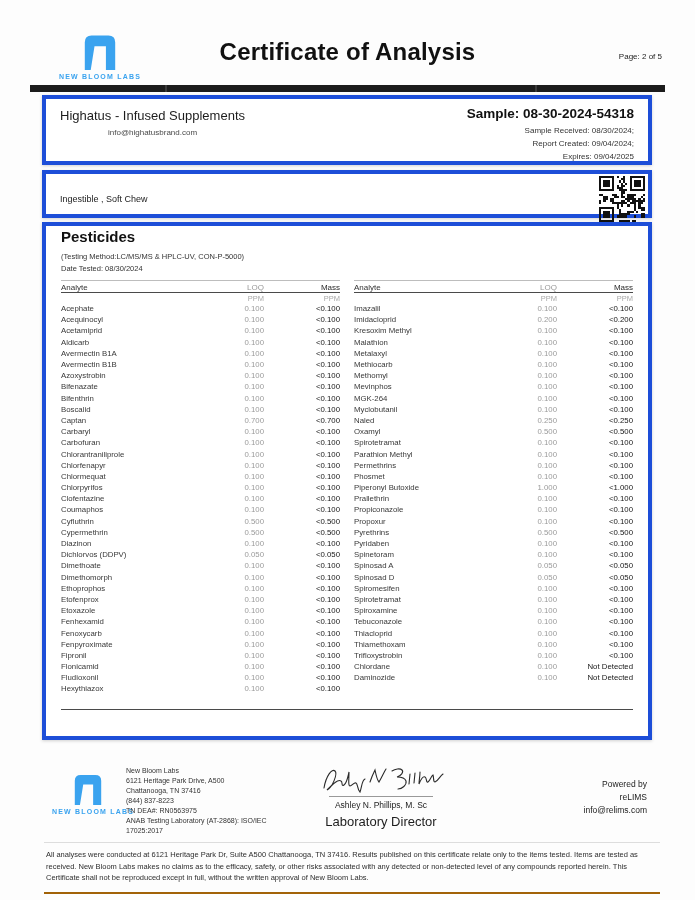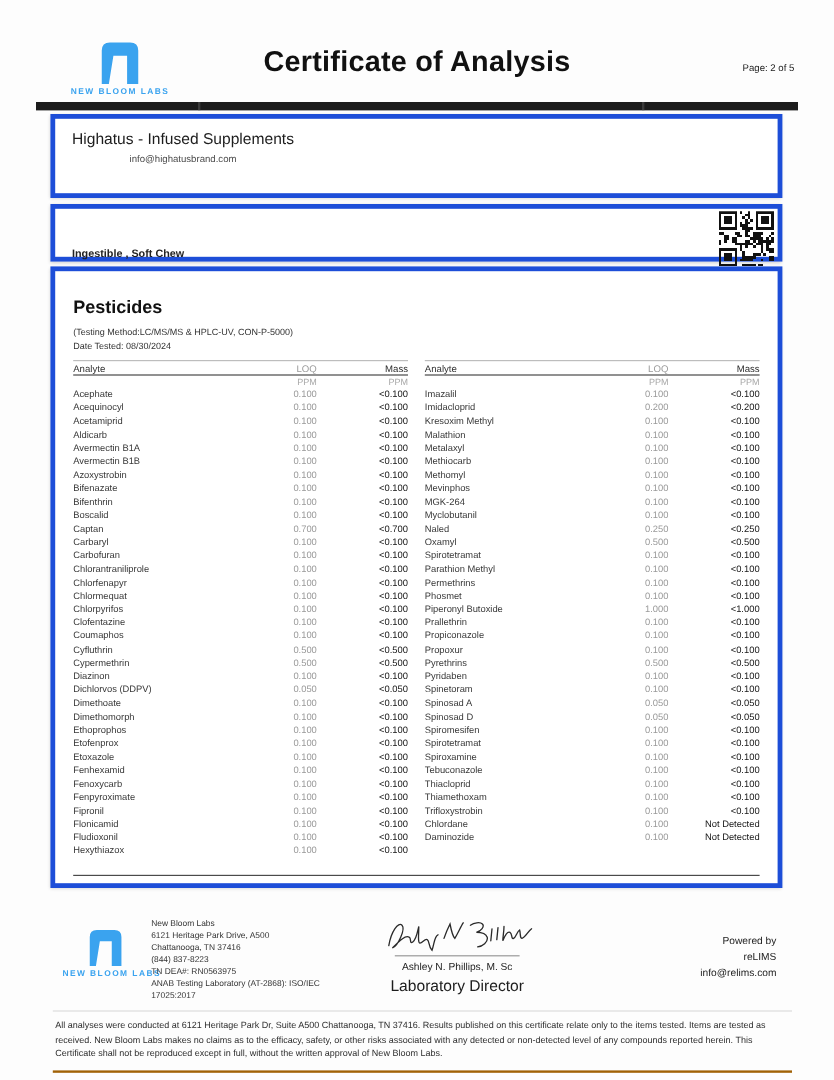--- a/index.html
+++ b/index.html
@@ -15,29 +15,29 @@
     font-size:24px; font-weight:600; color:#111; letter-spacing:0.2px; }
   .hdr-page { position:absolute; right:33px; top:52px; font-size:8px; color:#222; }
   .hdr-bar { position:absolute; left:30px; right:30px; top:85px; height:7px; background:#1c1c1c; }
   .hdr-bar .gap { position:absolute; top:0; bottom:0; width:2px; background:#555; opacity:.55; }
 
   
   .card { position:absolute; left:42px; width:610px; background:#fff;
     border:4px solid #1d4ed8; box-shadow:0 1px 3px rgba(0,0,0,.18); }
   .card-client  { top:95px;  height:70px; padding:9px 14px; }
   .card-product { top:170px; height:48px; padding:8px 14px; }
-  .card-pest    { top:222px; height:518px; padding:20px 15px; }
+  .card-pest    { top:222px; height:518px; padding:0 15px; }
 
   .client-name { font-size:13px; color:#1d1d1d; }
   .client-email { font-size:8px; color:#4a4a4a; margin-top:5px;padding-left:48px; }
   .sample-block { position:absolute; right:14px; top:7px; text-align:right; }
   .sample-id { font-size:13.5px; font-weight:600; color:#111; }
   .sample-meta { font-size:8px; color:#333; line-height:13px; margin-top:3px; }
 
-  .product-type { font-size:9px; color:#222; margin-top:24px;font-weight:bold; }
+  .product-type { font-size:9px; color:#222; margin-top:12px; }
   .qr { position:absolute; right:3px; top:2px; width:46px; height:46px; }
 
   
   .pest-title { font-size:15px; font-weight:600; color:#111; margin-top:2px; }
   .pest-method { font-size:7.5px; color:#333; margin-top:7px; }
   .pest-date { font-size:7.5px; color:#333; margin-top:3px; }
   .cols { display:flex; gap:14px; margin-top:7px; }
   .tcol { flex:1 1 0; }
   .thead { display:grid; grid-template-columns:1fr 64px 76px; align-items:end;
     border-top:1px solid #bdbdbd; border-bottom:1.5px solid #4a4a4a;
@@ -84,20 +84,28 @@
   <div class="hdr-title">Certificate of Analysis</div>
   <div class="hdr-page">Page: 2 of 5</div>
   <div class="hdr-bar">
     <span class="gap" style="left:21.3%"></span>
     <span class="gap" style="left:79.5%"></span>
   </div>
 
   <div class="card card-client">
     <div class="client-name">Highatus - Infused Supplements</div>
     <div class="client-email">info@highatusbrand.com</div>
+    <div class="sample-block">
+      <div class="sample-id">Sample: 08-30-2024-54318</div>
+      <div class="sample-meta">
+        <div>Sample Received: 08/30/2024;</div>
+        <div>Report Created: 09/04/2024;</div>
+        <div>Expires: 09/04/2025</div>
+      </div>
+    </div>
   </div>
 
   <div class="card card-product">
     <div class="product-type">Ingestible , Soft Chew</div>
     <svg class="qr" id="qr-svg" viewBox="0 0 21 21" shape-rendering="crispEdges">
         <rect x="0" y="0" width="1" height="1" fill="#111"></rect>
         <rect x="1" y="0" width="1" height="1" fill="#111"></rect>
         <rect x="2" y="0" width="1" height="1" fill="#111"></rect>
         <rect x="3" y="0" width="1" height="1" fill="#111"></rect>
         <rect x="4" y="0" width="1" height="1" fill="#111"></rect>

